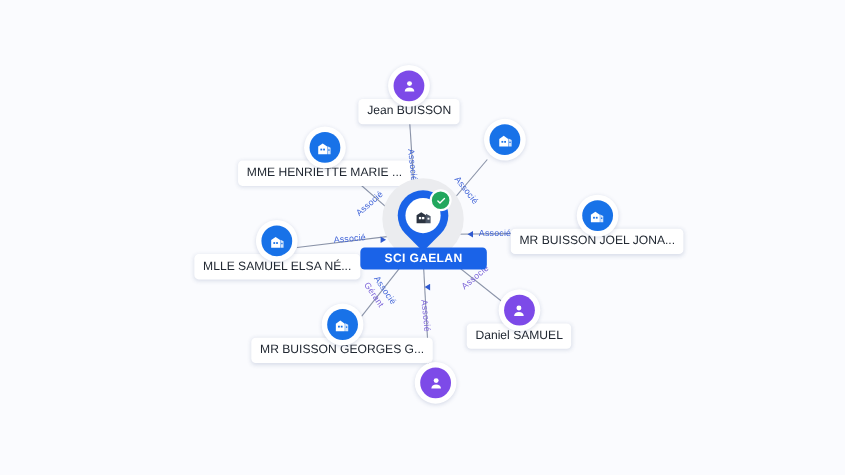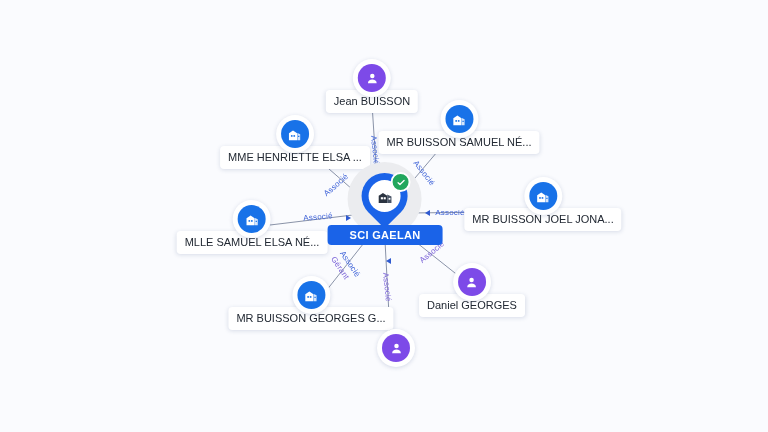--- a/index.html
+++ b/index.html
@@ -216,35 +216,34 @@
           <div class="node-disc company">
             <svg width="15" height="15" viewBox="0 0 24 24" aria-hidden="true">
               <path d="M3 21V10l6.5-4.5L16 10v11H3z" fill="#ffffff"></path>
               <path d="M16.5 21V9.5l4.5 2.2V21h-4.5z" fill="#ffffff" opacity=".82"></path>
               <rect x="6.2" y="13" width="2.6" height="2.6" fill="#1872e8"></rect>
               <rect x="10.2" y="13" width="2.6" height="2.6" fill="#1872e8"></rect>
               <rect x="17.6" y="14" width="2" height="2" fill="#1872e8"></rect>
             </svg>
           </div>
         </div>
-        <div class="node-label">MR BUISSON SAMUEL NÉ...</div>
       </div>
       <div class="node" style="left: 295px; top: 142px;">
         <div class="node-bubble">
           <div class="node-disc company">
             <svg width="15" height="15" viewBox="0 0 24 24" aria-hidden="true">
               <path d="M3 21V10l6.5-4.5L16 10v11H3z" fill="#ffffff"></path>
               <path d="M16.5 21V9.5l4.5 2.2V21h-4.5z" fill="#ffffff" opacity=".82"></path>
               <rect x="6.2" y="13" width="2.6" height="2.6" fill="#1872e8"></rect>
               <rect x="10.2" y="13" width="2.6" height="2.6" fill="#1872e8"></rect>
               <rect x="17.6" y="14" width="2" height="2" fill="#1872e8"></rect>
             </svg>
           </div>
         </div>
-        <div class="node-label">MME HENRIETTE ELSA ...</div>
+        <div class="node-label">MME HENRIETTE MARIE ...</div>
       </div>
       <div class="node" style="left: 515px; top: 204px; margin-left: 28px;">
         <div class="node-bubble">
           <div class="node-disc company">
             <svg width="15" height="15" viewBox="0 0 24 24" aria-hidden="true">
               <path d="M3 21V10l6.5-4.5L16 10v11H3z" fill="#ffffff"></path>
               <path d="M16.5 21V9.5l4.5 2.2V21h-4.5z" fill="#ffffff" opacity=".82"></path>
               <rect x="6.2" y="13" width="2.6" height="2.6" fill="#1872e8"></rect>
               <rect x="10.2" y="13" width="2.6" height="2.6" fill="#1872e8"></rect>
               <rect x="17.6" y="14" width="2" height="2" fill="#1872e8"></rect>
@@ -269,21 +268,21 @@
       </div>
       <div class="node" style="left: 472px; top: 290px;">
         <div class="node-bubble">
           <div class="node-disc person">
             <svg width="15" height="15" viewBox="0 0 24 24" aria-hidden="true">
               <circle cx="12" cy="8" r="3.6" fill="#ffffff"></circle>
               <path d="M5 19.5c0-3.7 3.2-5.8 7-5.8s7 2.1 7 5.8z" fill="#ffffff"></path>
             </svg>
           </div>
         </div>
-        <div class="node-label">Daniel GEORGES</div>
+        <div class="node-label">Daniel SAMUEL</div>
       </div>
       <div class="node" style="left: 311px; top: 303px; justify-content: space-between;">
         <div class="node-bubble">
           <div class="node-disc company">
             <svg width="15" height="15" viewBox="0 0 24 24" aria-hidden="true">
               <path d="M3 21V10l6.5-4.5L16 10v11H3z" fill="#ffffff"></path>
               <path d="M16.5 21V9.5l4.5 2.2V21h-4.5z" fill="#ffffff" opacity=".82"></path>
               <rect x="6.2" y="13" width="2.6" height="2.6" fill="#1872e8"></rect>
               <rect x="10.2" y="13" width="2.6" height="2.6" fill="#1872e8"></rect>
               <rect x="17.6" y="14" width="2" height="2" fill="#1872e8"></rect>

